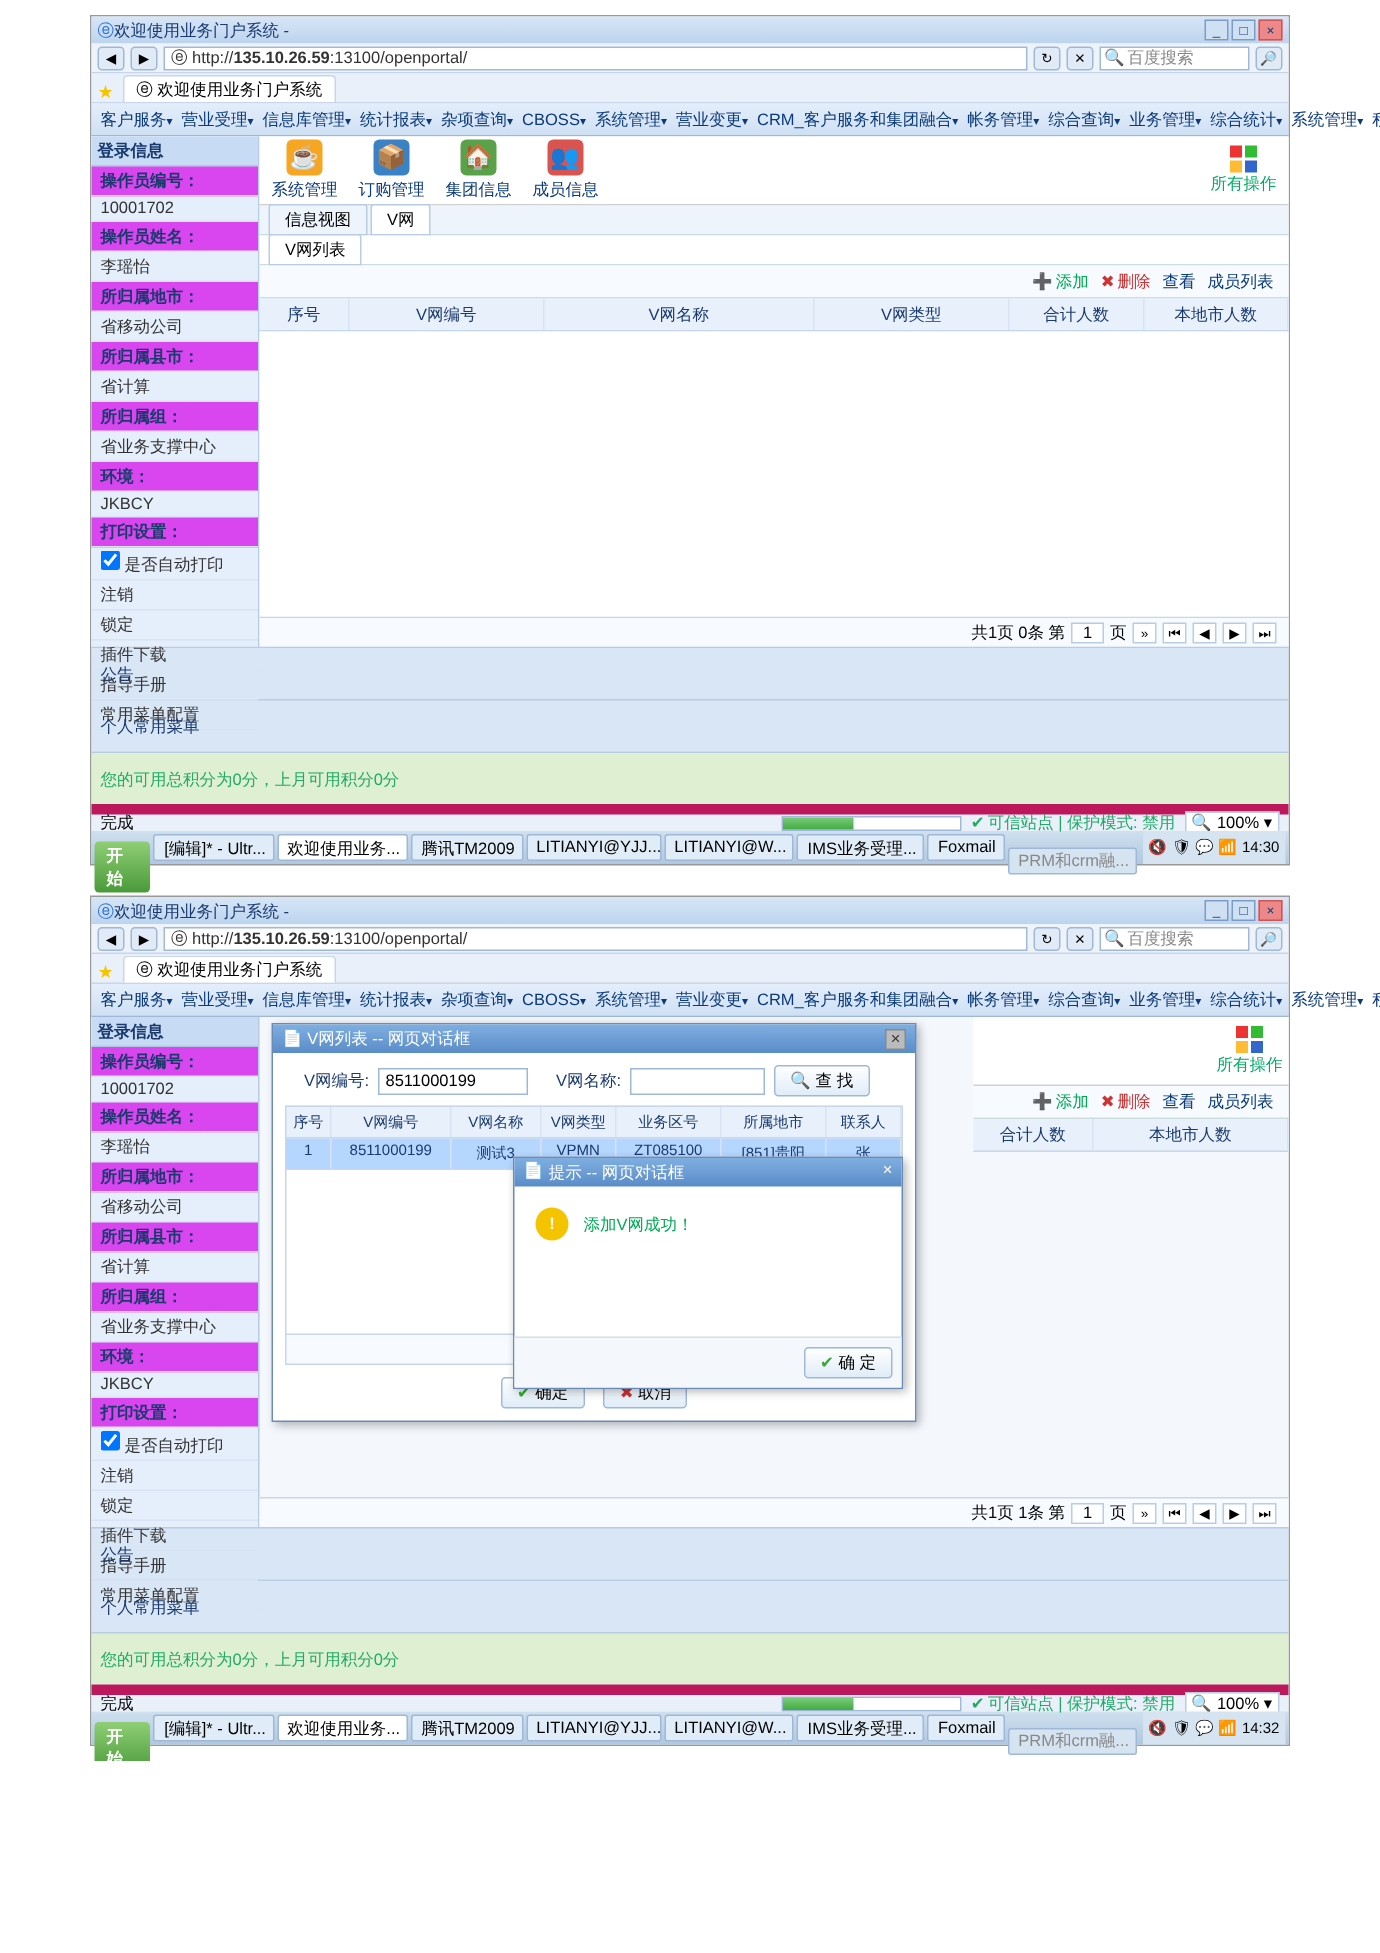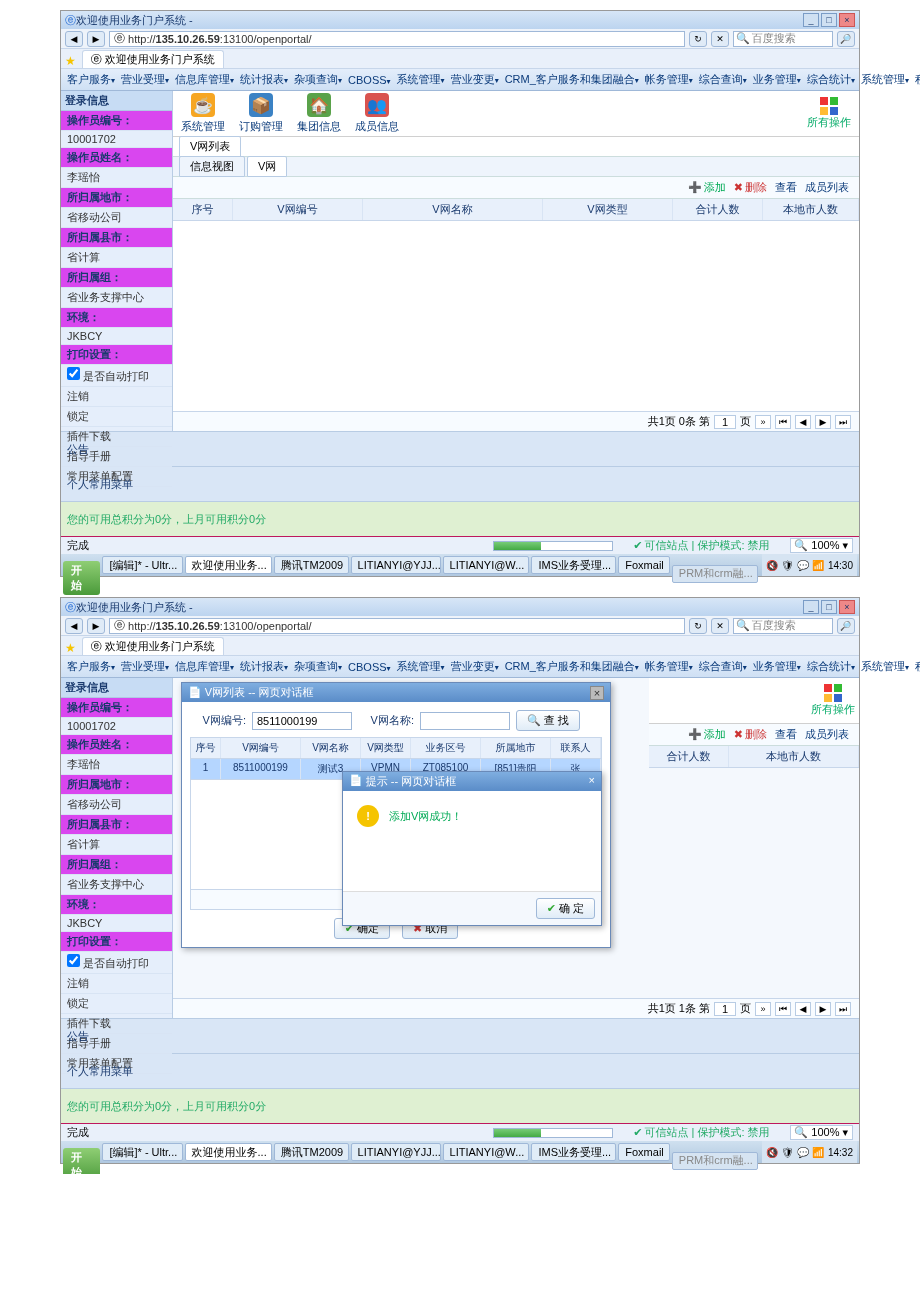--- a/index.html
+++ b/index.html
@@ -56,21 +56,21 @@
 .act.blue{color:#0a3a7a;}
 .tbl-hdr{display:flex;background:#e8f0fb;border-bottom:1px solid #c7d6ea;}
 .tbl-hdr div,.tbl-row div{padding:3px 4px;border-right:1px solid #d8e4f4;text-align:center;color:#1a3a6e;overflow:hidden;}
 .c-seq{width:60px;} .c-vid{width:130px;} .c-vname{width:180px;} .c-vtype{width:130px;} .c-count{width:90px;} .c-local{flex:1;}
 .tbl-body{flex:1;background:#fff;position:relative;}
 .pager{height:20px;border-top:1px solid #c7d6ea;display:flex;align-items:center;justify-content:flex-end;padding:0 8px;gap:4px;background:#f7fbff;}
 .pager .pg-btn{width:16px;height:14px;border:1px solid #b8cce4;background:#fff;text-align:center;line-height:12px;cursor:pointer;font-size:9px;}
 .pager input{width:22px;height:14px;border:1px solid #b8cce4;text-align:center;}
 .footer-strip{height:16px;background:#d9e6f6;border-top:1px solid #b8cce4;padding:17px 6px;display:flex;align-items:center;color:#1a3a6e;}
 .footer-strip.green{background:#dff0d2;color:#2a6;}
-.status-bar{height:18px;background:#e9f0fa;border-top:1px solid #be185d;display:flex;align-items:center;padding:0 6px;gap:20px;}
+.status-bar{height:18px;background:#e9f0fa;border-top:7px solid #be185d;display:flex;align-items:center;padding:0 6px;gap:6px;}
 .status-bar .spacer{flex:1;}
 .prog{width:120px;height:10px;border:1px solid #9fb8d8;background:#fff;}
 .prog .fill{height:100%;width:40%;background:linear-gradient(#7c7,#4a4);}
 .trust{color:#2a6;display:flex;align-items:center;gap:2px;}
 .zoom{border:1px solid #b8cce4;padding:0 4px;background:#fff;}
 .taskbar{height:22px;background:linear-gradient(#cfe0ef,#b0c8e0);display:flex;align-items:center;padding:0 2px;gap:2px;}
 .start-btn{background:linear-gradient(#8fce74,#4a9a3a);color:#fff;padding:2px 8px;border-radius:3px;cursor:pointer;font-weight:bold;margin-top:25px;}
 .task-btn{background:#e0ecf7;border:1px solid #9fb8d8;padding:2px 6px;border-radius:2px;cursor:pointer;height:18px;display:flex;align-items:center;gap:2px;max-width:90px;overflow:hidden;white-space:nowrap;}
 .task-btn.active{background:#fff;}
 .task-btn.inactive{background:#d6e4f2; color:#888;margin-top:17px;}
@@ -202,26 +202,26 @@
         <div class="all-ops">
               <div class="grid">
                 <span></span>
                 <span></span>
                 <span></span>
                 <span></span>
               </div>
               <span>所有操作</span>
             </div>
       </div>
-      <div class="subtab-row" style="background:#fff;">
-        <div class="subtab">V网列表</div>
-      </div>
       <div class="subtab-row">
         <div class="subtab dim">信息视图</div>
         <div class="subtab">V网</div>
+      </div>
+      <div class="subtab-row" style="background:#fff;">
+        <div class="subtab">V网列表</div>
       </div>
       <div class="action-row">
         <span class="act">
               <span>➕</span>
               <span>添加</span>
             </span>
         <span class="act del">
               <span>✖</span>
               <span>删除</span>
             </span>

